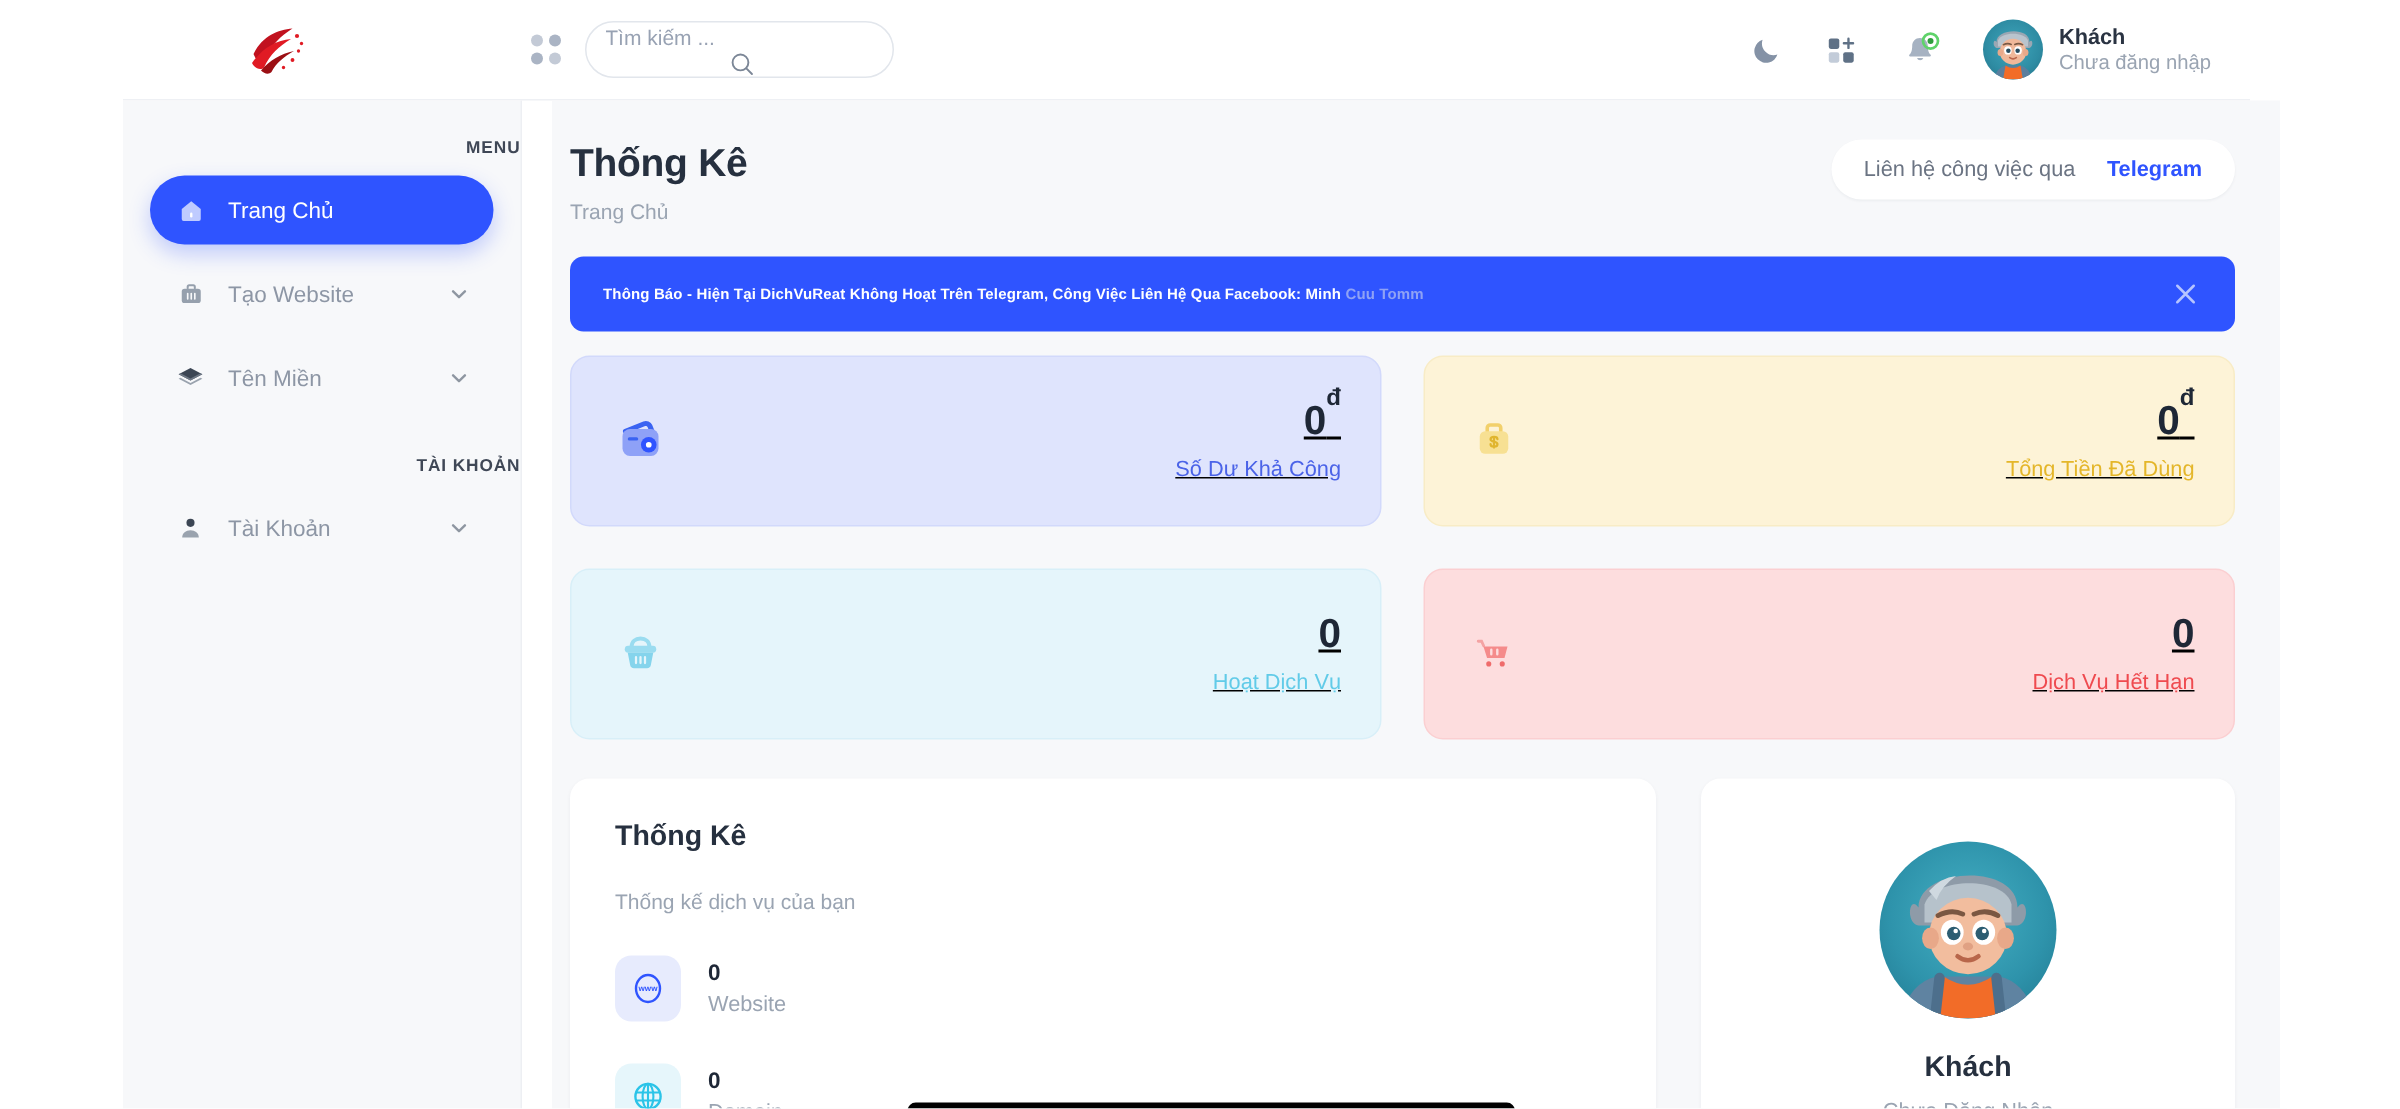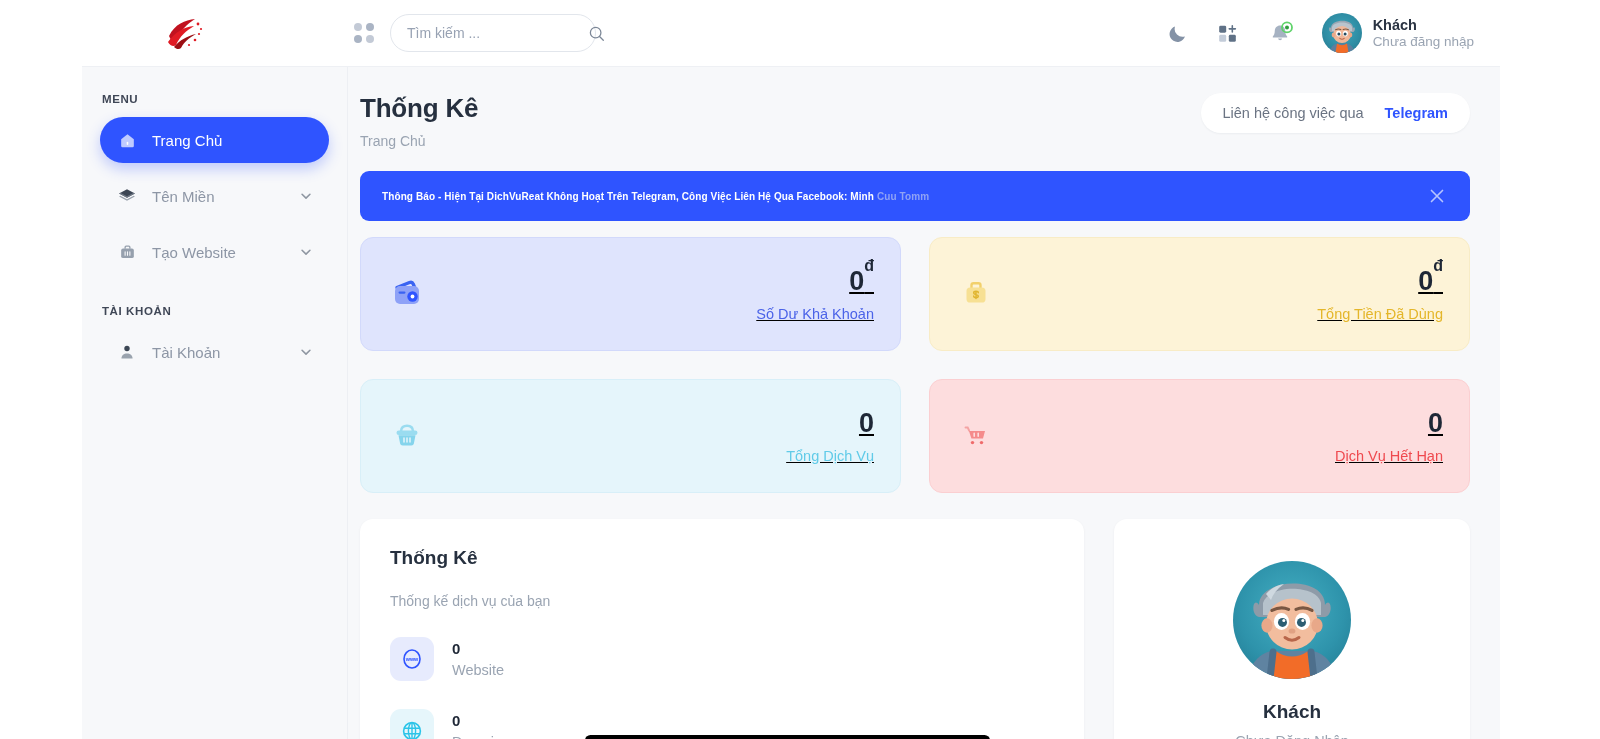--- a/index.html
+++ b/index.html
@@ -33,21 +33,21 @@
     margin-top:3px; font-weight:700; white-space:nowrap; transform: scaleX(1.02);
   }
 
   .header-mid { display:flex; align-items:center; gap:16px; margin-left: 64px; }
   .grid-dots { display:grid; grid-template-columns: 8px 8px; grid-gap:4px; cursor:pointer; }
   .grid-dots i { width:8px; height:8px; border-radius:50%; background:#c3cad6; display:block; }
   .grid-dots i.dark { background:#aab4c4; }
 
   .search-box {
     width: 206px; height: 38px; border:1px solid #e2e6ec; border-radius: 19px;
-    display:flex; align-items:center; padding: 0 14px 0 16px; background:#fff;
+    display:flex; align-items:center; padding: 0 14px 0 16px; background:#fff;flex-direction:column;
   }
   .search-box input {
     border:none; outline:none; flex:1; font-size:14px; color:#5b6472;
     font-family:"Liberation Sans", sans-serif; background:transparent;
   }
   .search-box input::placeholder { color:#98a2b3; }
   .search-ico { width:17px;height:17px; flex:none; }
 
   .header-right {
     margin-left:auto; display:flex; align-items:center; gap: 26px; padding-right: 26px;
@@ -65,39 +65,39 @@
   .user-status { font-size:13.5px; color:#9aa4b2; }
 
   
   .sidebar {
     position:absolute; left:82px; top:67px; width:266px; height:672px;
     background:#f7f8fa; border-right:1px solid #edeff3;
     padding-top: 26px;
   }
   .side-label {
     font-size: 11.5px; font-weight:700; color:#3f4756; letter-spacing:0.6px;
-    padding-left: 20px; margin-bottom: 12px;
+    padding-left: 20px; margin-bottom: 12px; text-align: right;
   }
   .side-label.second { margin-top: 30px; }
   .side-item {
     height: 46px; margin: 0 18px 10px 18px; border-radius: 23px;
     display:flex; align-items:center; padding: 0 16px; cursor:pointer;
     color:#8d96a5; font-size:15px;
   }
   .side-item .si-ico { width:22px; height:22px; margin-right:14px; display:flex; align-items:center; justify-content:center; flex:none;}
   .side-item .si-label { flex:1; }
   .side-item .si-chev { width:14px; height:14px; opacity:.75; }
   .side-item.active {
     background: #2f54ff; color:#ffffff; font-weight:500;
     box-shadow: 0 6px 14px rgba(47,84,255,.28);
   }
 
   
   .main {
-    position:absolute; left:348px; top:67px; width:1152px; height:672px;
+    position:absolute; left:368px; top:67px; width:1152px; height:672px;
     background:#f7f8fa; padding: 26px 30px 0 12px; overflow:hidden;
   }
   .page-head { display:flex; align-items:flex-start; }
   .page-title { font-size: 26px; font-weight:700; color:#26303f; letter-spacing:-.2px;}
   .breadcrumb { font-size: 14px; color:#9aa4b2; margin-top: 9px; }
   .contact-pill {
     margin-left:auto; background:#fff; border-radius: 22px; height:40px;
     display:flex; align-items:center; padding: 0 22px; font-size:14.5px;
     color:#6b7483; gap:21px; box-shadow: 0 1px 2px rgba(20,30,60,.05); cursor:pointer;
   }
@@ -269,41 +269,41 @@
         <svg width="19" height="19" viewBox="0 0 24 24">
           <path d="M4 10.5 12 4l8 6.5V19a1.6 1.6 0 0 1-1.6 1.6H5.6A1.6 1.6 0 0 1 4 19Z" fill="#bfcbff"></path>
           <rect x="11" y="13.5" width="2" height="4.2" rx="1" fill="#ffffff"></rect>
         </svg>
       </span>
       <span class="si-label">Trang Chủ</span>
     </div>
 
     <div class="side-item">
       <span class="si-ico">
+        <svg width="19" height="19" viewBox="0 0 24 24">
+          <path d="M9 6.5V5.3A1.3 1.3 0 0 1 10.3 4h3.4A1.3 1.3 0 0 1 15 5.3v1.2" stroke="#96a0ad" stroke-width="1.7" fill="none" stroke-linecap="round"></path>
+          <rect x="4" y="7" width="16" height="12" rx="2.4" fill="#96a0ad"></rect>
+          <path d="M9 11v4.5M12 11v4.5M15 11v4.5" stroke="#f7f8fa" stroke-width="1.4" stroke-linecap="round"></path>
+        </svg>
+      </span>
+      <span class="si-label">Tạo Website</span>
+      <svg class="si-chev" viewBox="0 0 16 16">
+        <path d="M3.5 6 8 10.4 12.5 6" stroke="#6c7684" stroke-width="1.8" fill="none" stroke-linecap="round" stroke-linejoin="round"></path>
+      </svg>
+    </div>
+
+    <div class="side-item">
+      <span class="si-ico">
         <svg width="20" height="20" viewBox="0 0 24 24">
           <path d="M12 4 21.5 9 12 14 2.5 9Z" fill="#3c4654"></path>
           <path d="M12 12.4 20 8.2l1.5.8L12 14 2.5 9 4 8.2Z" fill="#6e7885"></path>
           <path d="M12 16 20 11.8l1.5.8L12 17.6 2.5 12.6l1.5-.8Z" fill="#9aa3ae"></path>
         </svg>
       </span>
       <span class="si-label">Tên Miền</span>
-      <svg class="si-chev" viewBox="0 0 16 16">
-        <path d="M3.5 6 8 10.4 12.5 6" stroke="#6c7684" stroke-width="1.8" fill="none" stroke-linecap="round" stroke-linejoin="round"></path>
-      </svg>
-    </div>
-
-    <div class="side-item">
-      <span class="si-ico">
-        <svg width="19" height="19" viewBox="0 0 24 24">
-          <path d="M9 6.5V5.3A1.3 1.3 0 0 1 10.3 4h3.4A1.3 1.3 0 0 1 15 5.3v1.2" stroke="#96a0ad" stroke-width="1.7" fill="none" stroke-linecap="round"></path>
-          <rect x="4" y="7" width="16" height="12" rx="2.4" fill="#96a0ad"></rect>
-          <path d="M9 11v4.5M12 11v4.5M15 11v4.5" stroke="#f7f8fa" stroke-width="1.4" stroke-linecap="round"></path>
-        </svg>
-      </span>
-      <span class="si-label">Tạo Website</span>
       <svg class="si-chev" viewBox="0 0 16 16">
         <path d="M3.5 6 8 10.4 12.5 6" stroke="#6c7684" stroke-width="1.8" fill="none" stroke-linecap="round" stroke-linejoin="round"></path>
       </svg>
     </div>
 
     <div class="side-label second">TÀI KHOẢN</div>
 
     <div class="side-item">
       <span class="si-ico">
         <svg width="18" height="18" viewBox="0 0 24 24">
@@ -348,21 +348,21 @@
           <svg width="44" height="44" viewBox="0 0 44 44">
             <path d="M12 16.5 24.5 11.5a3 3 0 0 1 3.8 1.6l1.2 3" fill="none" stroke="#3a63f2" stroke-width="3.4" stroke-linecap="round"></path>
             <rect x="10" y="15" width="24" height="18" rx="5" fill="#8ea1f7"></rect>
             <rect x="13.5" y="20.5" width="7" height="2.2" rx="1.1" fill="#3a63f2"></rect>
             <circle cx="27.5" cy="25.5" r="5.2" fill="#2f54ff"></circle>
             <circle cx="27.5" cy="25.5" r="1.9" fill="#ffffff"></circle>
           </svg>
         </span>
         <div class="stat-right">
           <div class="stat-val"><span>0</span><sup>đ</sup></div>
-          <div class="stat-lbl">Số Dư Khả Khoản</div>
+          <div class="stat-lbl">Số Dư Khả Công</div>
         </div>
       </div>
 
       <div class="stat-card c-amber">
         <span class="sc-ico">
           <svg width="44" height="44" viewBox="0 0 44 44">
             <path d="M17.5 16.5v-2.2a2 2 0 0 1 2-2h5a2 2 0 0 1 2 2v2.2" fill="none" stroke="#f2d06b" stroke-width="2.4" stroke-linecap="round"></path>
             <rect x="12.5" y="16.5" width="19" height="15" rx="3.6" fill="#f7e093"></rect>
             <path d="M22 20.6v6.8 M24.3 21.8c0-1-1-1.5-2.3-1.5s-2.3.6-2.3 1.6 1 1.3 2.3 1.6 2.3.6 2.3 1.6-1 1.6-2.3 1.6-2.3-.6-2.3-1.6" fill="none" stroke="#e0b52f" stroke-width="1.5" stroke-linecap="round"></path>
           </svg>
@@ -377,21 +377,21 @@
         <span class="sc-ico">
           <svg width="44" height="44" viewBox="0 0 44 44">
             <path d="M16 18.5c0-4 2.7-5.8 6-5.8s6 1.8 6 5.8" fill="none" stroke="#9adcf0" stroke-width="2.6" stroke-linecap="round"></path>
             <rect x="11.5" y="17.5" width="21" height="4.6" rx="2.3" fill="#9adcf0"></rect>
             <path d="M13.5 22.2h17l-1.6 8.2a2.6 2.6 0 0 1-2.6 2.1h-8.6a2.6 2.6 0 0 1-2.6-2.1Z" fill="#85d4ec"></path>
             <path d="M19 25v4 M22 25v4 M25 25v4" stroke="#e5f5fb" stroke-width="1.5" stroke-linecap="round"></path>
           </svg>
         </span>
         <div class="stat-right">
           <div class="stat-val"><span>0</span><sup></sup></div>
-          <div class="stat-lbl">Tổng Dịch Vụ</div>
+          <div class="stat-lbl">Hoạt Dịch Vụ</div>
         </div>
       </div>
 
       <div class="stat-card c-red">
         <span class="sc-ico">
           <svg width="44" height="44" viewBox="0 0 44 44">
             <path d="M11.5 14.5h2.2l1.4 3" fill="none" stroke="#f4a3a3" stroke-width="1.9" stroke-linecap="round"></path>
             <path d="M15 18h16l-2 7.6H17.4Z" fill="#f58b8b"></path>
             <path d="M20.2 20.2v3 M24.2 20.2v3" stroke="#fdddde" stroke-width="1.6" stroke-linecap="round"></path>
             <circle cx="18.5" cy="29.6" r="1.7" fill="#ef6b6b"></circle>

